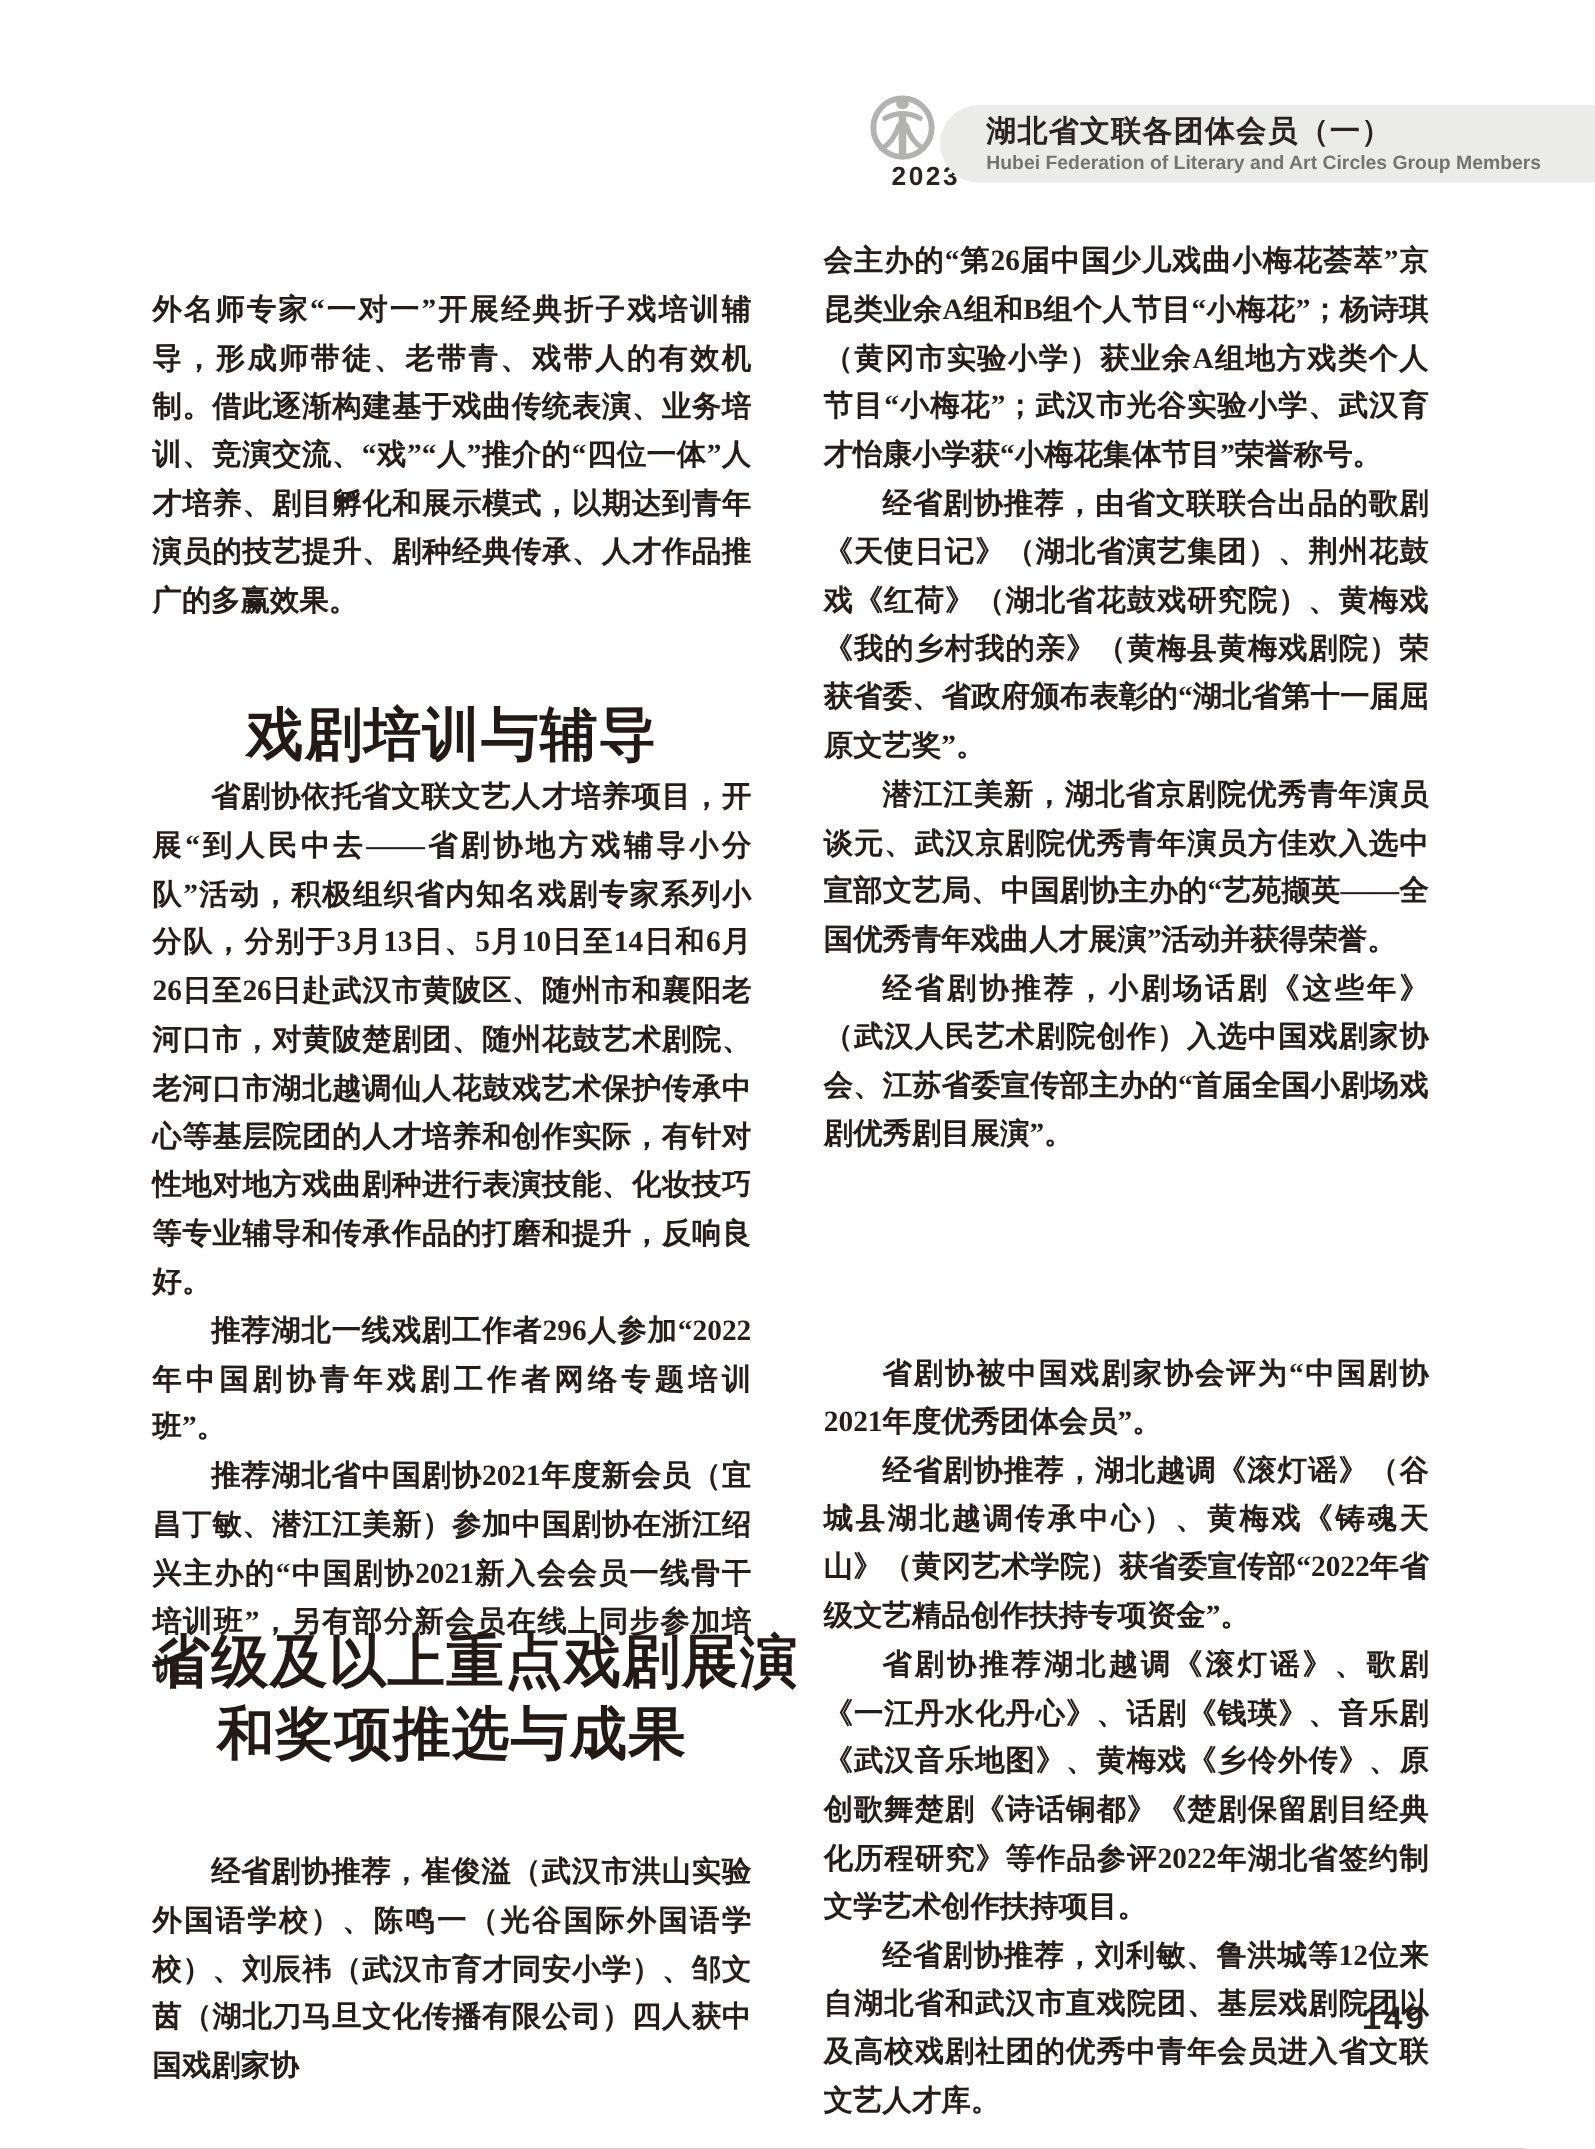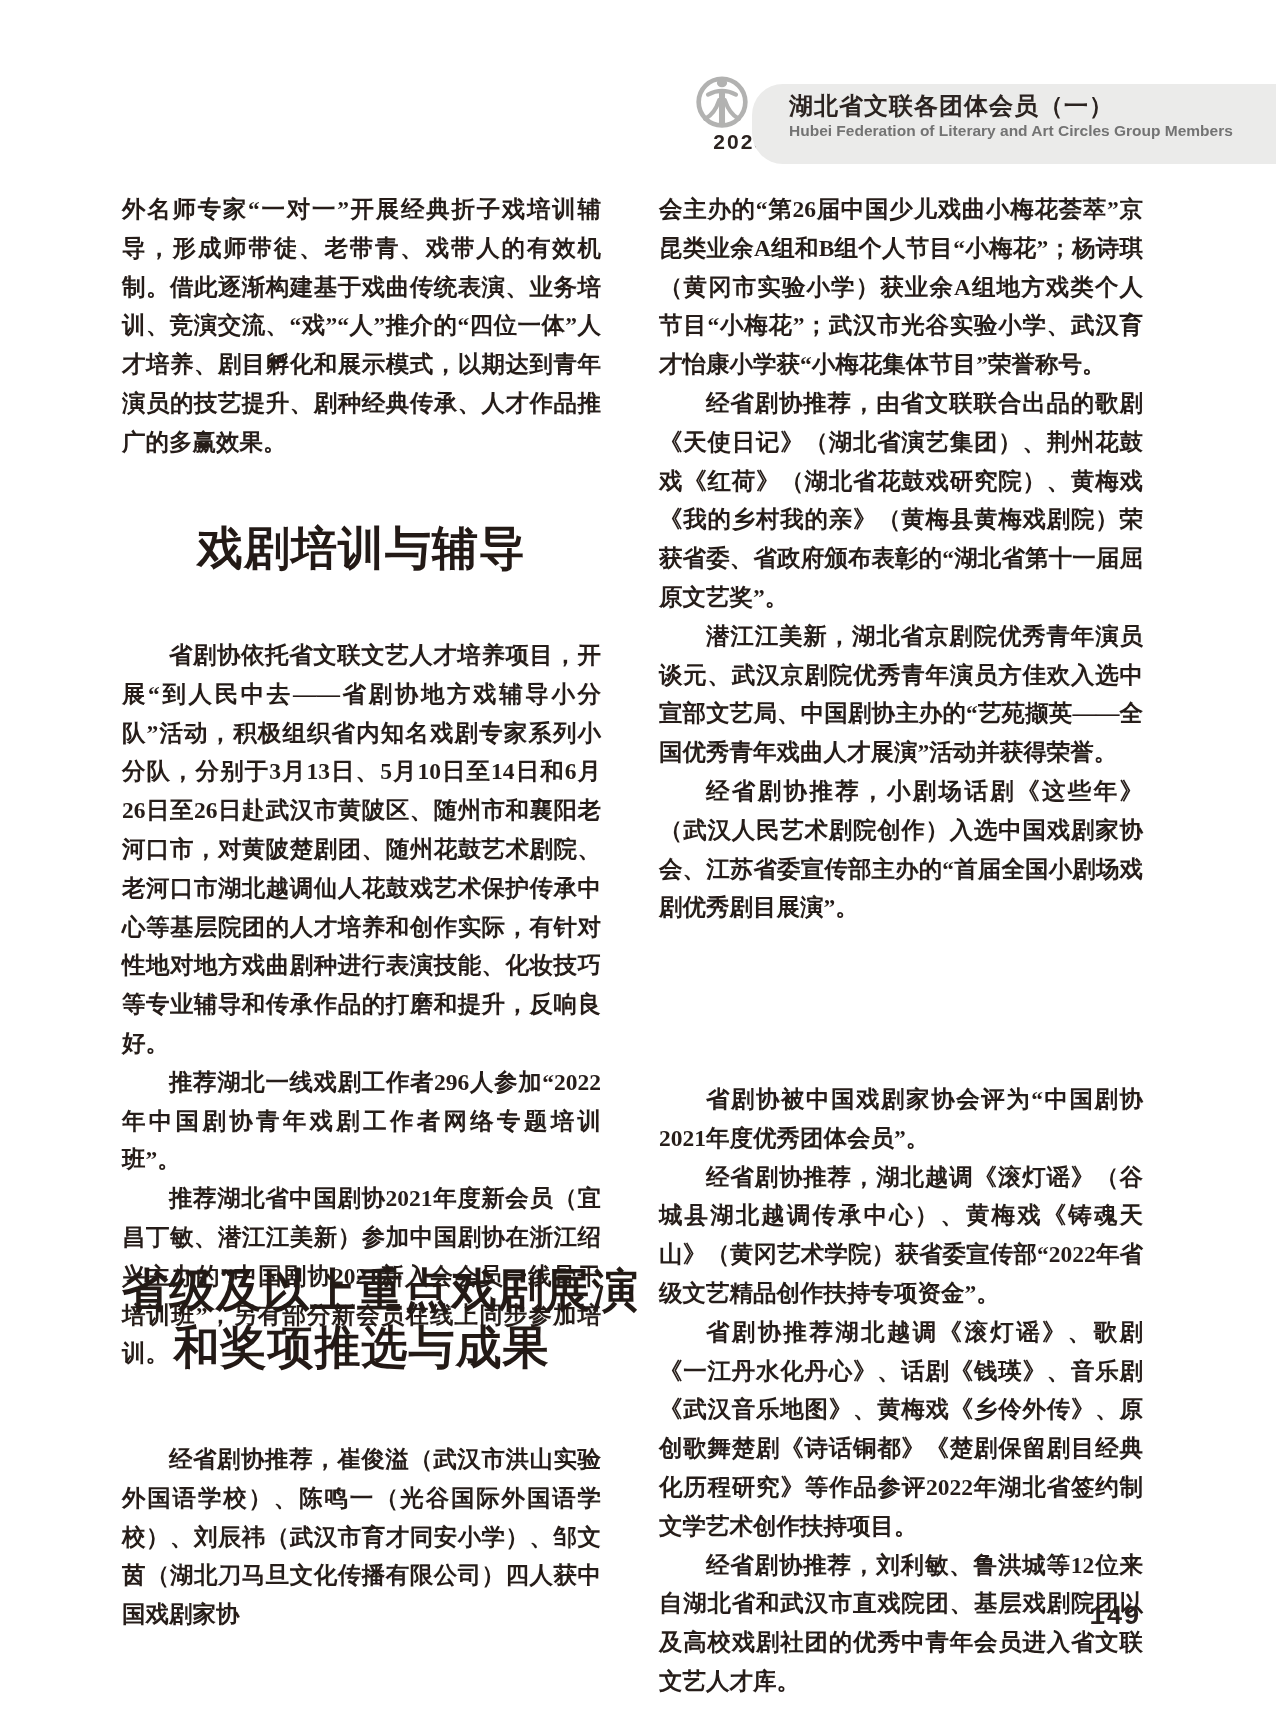--- a/index.html
+++ b/index.html
@@ -14,39 +14,39 @@
   }
   
   .logo-wrap { position:absolute; left:694px; top:74px; width:56px; height:58px; }
   .logo-year {
     position:absolute; left:676px; top:130px; width:92px;
     text-align:right;
     font-family:"Liberation Sans","DejaVu Sans",sans-serif;
     font-weight:700; font-size:21px; letter-spacing:2px; color:#2b2320;
   }
   .header-pill {
-    position:absolute; left:752px; top:84px; width:524px; height:80px;
+    position:absolute; left:752px; top:84px; width:524px; height:62px;
     background:#ebebea;
     border-radius:31px 0 0 31px;
     box-sizing:border-box;
     padding:8px 0 16px 37px;
   }
   .header-title-zh {
     font-family:"Liberation Sans","DejaVu Sans",sans-serif;
     font-weight:800; font-size:24px; letter-spacing:1px; color:#2b2320;
     line-height:28px; white-space:nowrap;
   }
   .header-title-en {
     font-family:"Liberation Sans","DejaVu Sans",sans-serif;
     font-weight:600; font-size:15.5px; color:#737373;
     line-height:20px; margin-top:1px; white-space:nowrap;
   }
   
   .abs { position:absolute; }
-  .col-left  { left:122px; width:479px; }
+  .col-left  { left:122px; width:479px;margin-top:39px; }
   .col-right { left:659px; width:484px; }
   .body-flow p {
     margin:0;
     font-size:23.5px;
     line-height:38.8px;
     font-weight:600;
     text-align:justify;
     text-justify:inter-ideograph;
     color:#261d19;
   }
@@ -85,21 +85,21 @@
     <div class="header-title-zh">湖北省文联各团体会员（一）</div>
     <div class="header-title-en">Hubei Federation of Literary and Art Circles Group Members</div>
   </div>
 
   <div class="abs col-left body-flow" style="top:190px;">
     <p>外名师专家“一对一”开展经典折子戏培训辅导，形成师带徒、老带青、戏带人的有效机制。借此逐渐构建基于戏曲传统表演、业务培训、竞演交流、“戏”“人”推介的“四位一体”人才培养、剧目孵化和展示模式，以期达到青年演员的技艺提升、剧种经典传承、人才作品推广的多赢效果。</p>
   </div>
 
   <div class="abs col-left sec-heading" style="top:520px;">戏剧培训与辅导</div>
 
-  <div class="abs col-left body-flow" style="top:636px;">
+  <div class="abs col-left body-flow" style="top:580px;">
     <p class="indent">省剧协依托省文联文艺人才培养项目，开展“到人民中去——省剧协地方戏辅导小分队”活动，积极组织省内知名戏剧专家系列小分队，分别于3月13日、5月10日至14日和6月26日至26日赴武汉市黄陂区、随州市和襄阳老河口市，对黄陂楚剧团、随州花鼓艺术剧院、老河口市湖北越调仙人花鼓戏艺术保护传承中心等基层院团的人才培养和创作实际，有针对性地对地方戏曲剧种进行表演技能、化妆技巧等专业辅导和传承作品的打磨和提升，反响良好。</p>
     <p class="indent">推荐湖北一线戏剧工作者296人参加“2022年中国剧协青年戏剧工作者网络专题培训班”。</p>
     <p class="indent">推荐湖北省中国剧协2021年度新会员（宜昌丁敏、潜江江美新）参加中国剧协在浙江绍兴主办的“中国剧协2021新入会会员一线骨干培训班”，另有部分新会员在线上同步参加培训。</p>
   </div>
 
   <div class="abs col-left" style="top:1262px;">
     <div class="sec-heading">省级及以上重点戏剧展演</div>
     <div class="sec-heading">和奖项推选与成果</div>
   </div>
 

